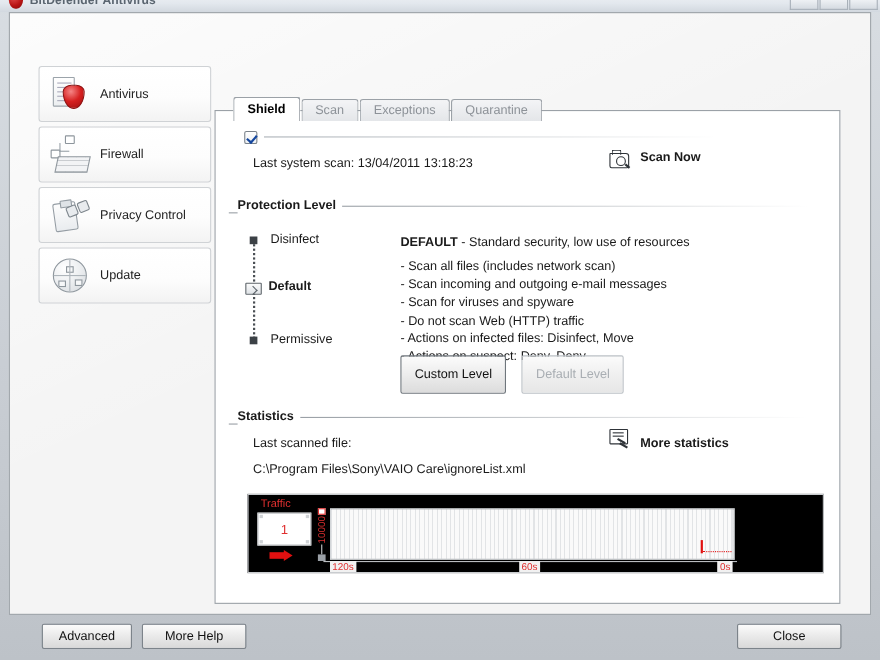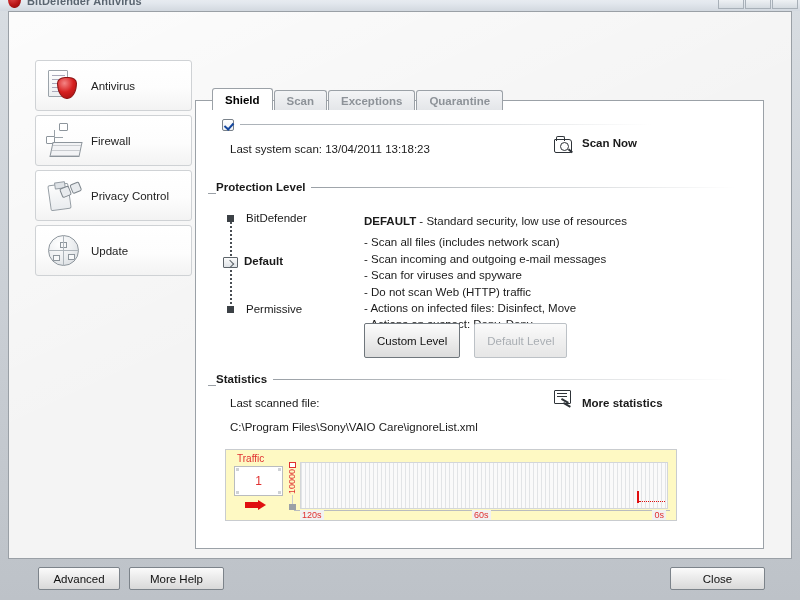--- a/index.html
+++ b/index.html
@@ -214,21 +214,20 @@
     background: #ffffff;
     color: #000;
     font-weight: bold;
     height: 22px;
     position: relative; z-index: 3;
     box-shadow: 0 1px 0 0 #ffffff;
   }
   .tab.inactive {
     background: linear-gradient(180deg,#f3f4f6 0%, #e4e6e9 100%);
     color: #8d9298;
-    font-weight: bold;
   }
 
   
   .content { position: absolute; left: 0; top: 0; width: 100%; height: 100%; }
 
   .rt-row {
     position: absolute; left: 26px; top: 18px;
     display: flex; align-items: center;
     width: 430px;
   }
@@ -425,22 +424,22 @@
     width: 8px; height: 1.6px; background: #2e3338;
     transform: rotate(30deg);
   }
   .ic-stats .arrows::before { left: 0; top: 2px; }
   .ic-stats .arrows::after  { left: 2px; top: 6px; }
   .morestats-label { font-size: 11.5px; font-weight: bold; margin-left: 6px; }
 
   
   .traffic {
     position: absolute; left: 29px; top: 348px;
-    width: 452px; height: 72px;
-    background: #fef9c3;
+    width: 524px; height: 72px;
+    background: #000000;
     border: 1px solid #c9cccf;
   }
   .tr-title {
     position: absolute; left: 11px; top: 3px;
     font-size: 10px; color: #e03030;
   }
   .tr-box {
     position: absolute; left: 8px; top: 16px;
     width: 49px; height: 30px;
     background: #fff;
@@ -630,21 +629,21 @@
         <div class="grp" id="grp-protection">
           <div class="grp-title">Protection Level</div>
           <div class="grp-rule"></div>
         </div>
 
         <div class="slider">
           <div class="slider-track"></div>
           <div class="s-tick t-top"></div>
           <div class="s-tick t-bot"></div>
           <div class="s-thumb"></div>
-          <div class="s-label l-top">BitDefender</div>
+          <div class="s-label l-top">Disinfect</div>
           <div class="s-label l-mid">Default</div>
           <div class="s-label l-bot">Permissive</div>
         </div>
 
         <div class="leveldesc">
           <div class="head">
             <b>DEFAULT</b><span> - Standard security, low use of resources</span>
           </div>
           <ul>
             <li>- Scan all files (includes network scan)</li>

